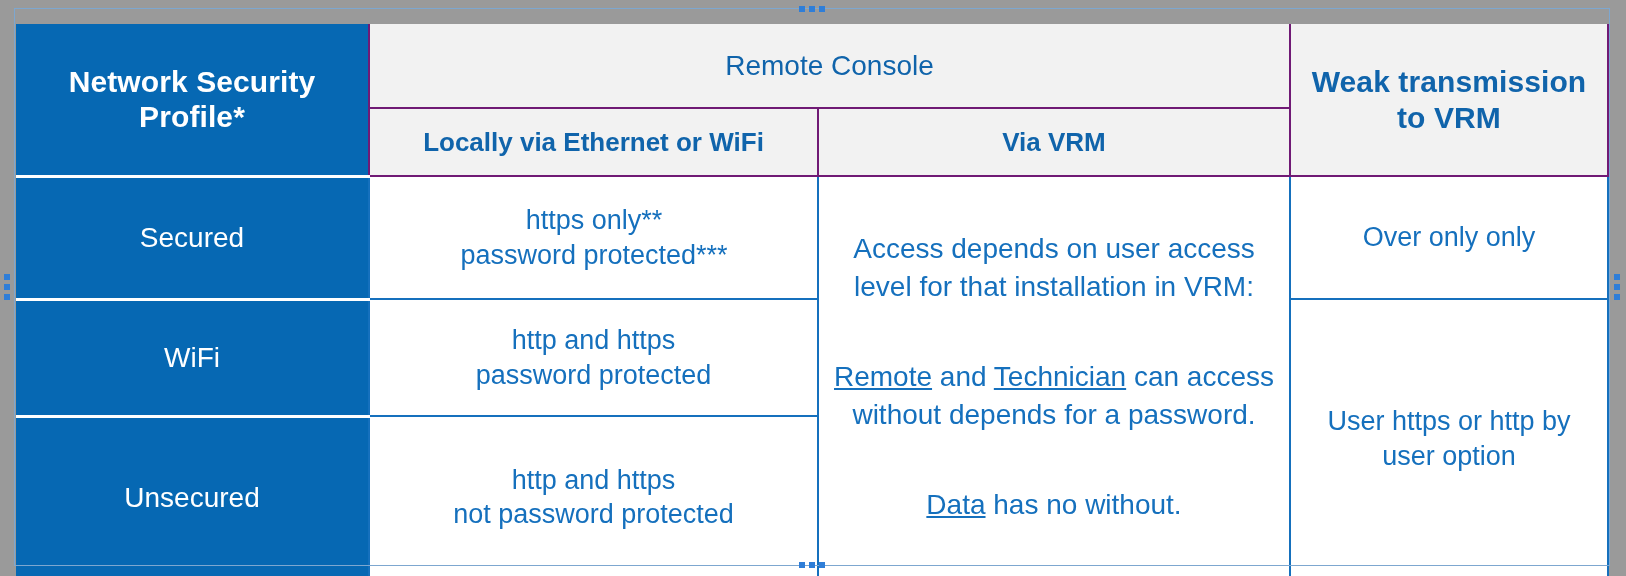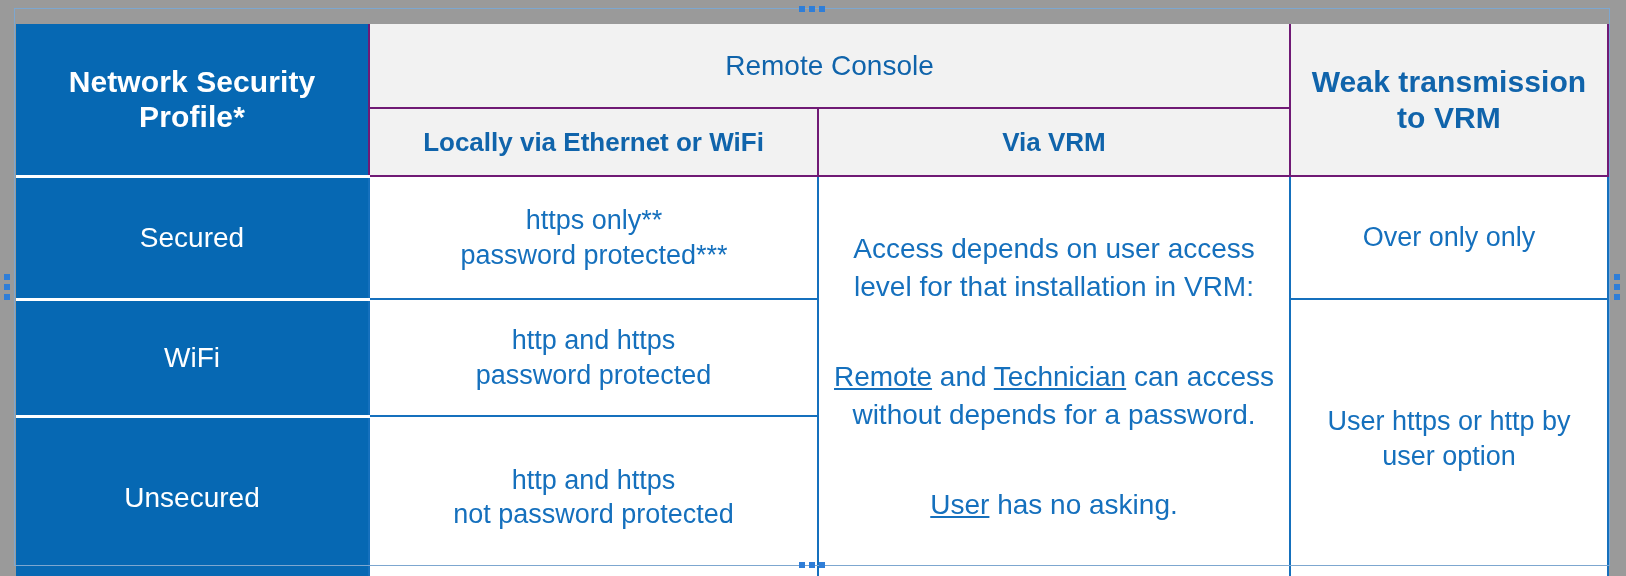--- a/index.html
+++ b/index.html
@@ -181,21 +181,21 @@
           <td class="blue profile-cell">Secured</td>
           <td class="body-cell cell-text" style="height:123px;padding-left:11px;">
             <span>https only**</span><br>
             <span>password protected***</span>
           </td>
           <td class="body-cell vrm-text" rowspan="3">
             <span>Access depends on user access level for that installation in VRM:</span>
             <span class="blank-line"></span><br>
             <span><u>Remote</u><span> and </span><u>Technician</u><span> can access without depends for a password.</span></span>
             <span class="blank-line"></span><br>
-            <span><u>User</u><span> has no asking.</span></span>
+            <span><u>Data</u><span> has no without.</span></span>
           </td>
           <td class="body-cell cell-text">Over only only</td>
         </tr>
 
         <tr>
           <td class="blue profile-cell">WiFi</td>
           <td class="body-cell cell-text" style="height:117px;">
             <span>http and https</span><br>
             <span>password protected</span>
           </td>

